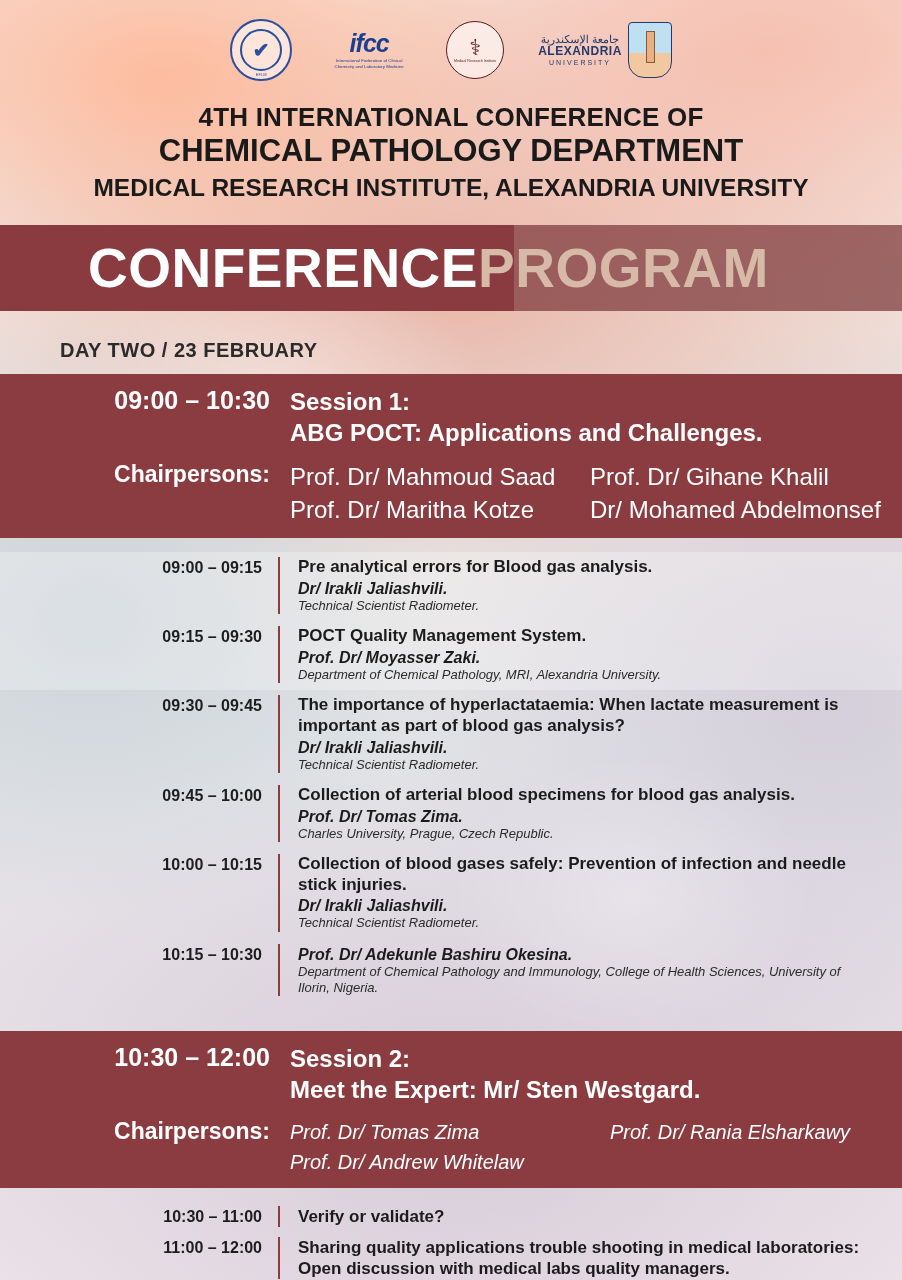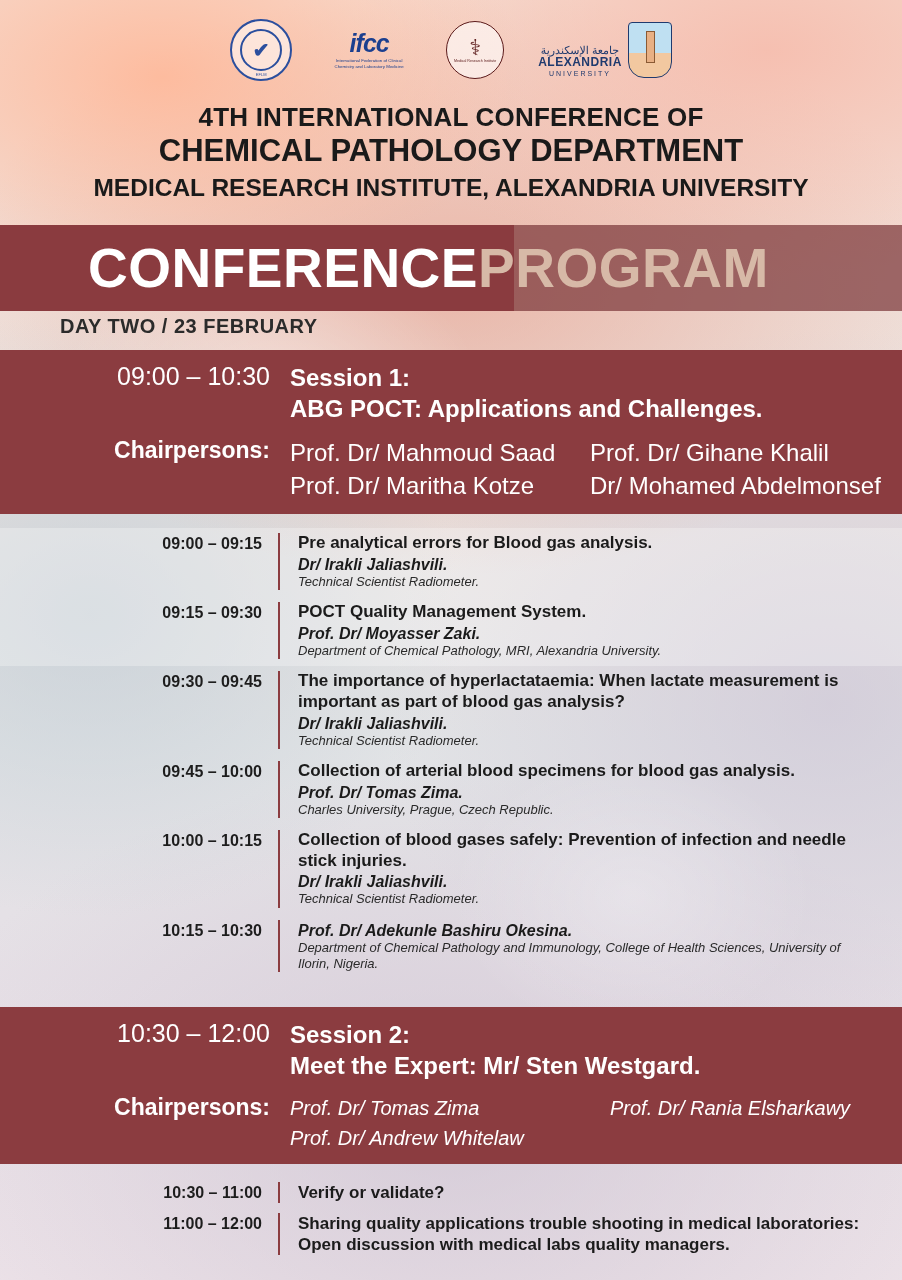--- a/index.html
+++ b/index.html
@@ -86,21 +86,21 @@
     width: 56px; height: 56px; border-radius: 50%;
     border: 1.5px solid #5b1a1a;
     background: rgba(255,255,255,0.6);
     display: flex; align-items: center; justify-content: center;
     flex-direction: column;
     color: #5b1a1a;
   }
   .logo-mri .glyph { font-size: 22px; line-height: 1; }
   .logo-mri .tiny { font-size: 3.6px; text-align: center; line-height: 1.2; padding: 0 4px;}
   .logo-alex {
-    display: flex; align-items: flex-end; gap: 6px;
+    display: flex; align-items: center; gap: 6px;
   }
   .alex-text { text-align: center; line-height: 1.15; color: #1f3a6e; }
   .alex-ar { font-size: 11px; }
   .alex-en { font-size: 12px; font-weight: bold; letter-spacing: 0.5px; }
   .alex-en2 { font-size: 7px; letter-spacing: 2px; }
   .alex-shield {
     width: 42px; height: 54px;
     background: linear-gradient(#bfe0f2 0%, #bfe0f2 55%, #f2c8a0 55%, #f2c8a0 100%);
     border: 1.5px solid #1f3a6e;
     border-radius: 4px 4px 16px 16px;
@@ -161,40 +161,40 @@
     font-size: 55px;
     font-weight: bold;
     letter-spacing: 0.5px;
     white-space: nowrap;
   }
   .banner-text .w1 { color: #ffffff; }
   .banner-text .w2 { color: #d7b9a7; text-align: center; }
 
   
   .day-line {
-    padding: 4px 0 12px 60px;
+    padding: 28px 0 12px 60px;
     font-size: 20px;
     font-weight: bold;
     color: #2b2b2b;
     letter-spacing: 0.5px;
   }
 
   
   .session-header {
     background: #8b3c40;
     color: #ffffff;
     padding: 12px 0 12px 0;
   }
   .sh-row { display: flex; }
   .sh-time {
     width: 270px;
     text-align: right;
     padding-right: 20px;
     font-size: 25px;
-    font-weight: normal;
+    font-weight: bold;
     white-space: nowrap;
   }
   .sh-title {
     flex: 1;
     font-size: 24px;
     font-weight: bold;
     line-height: 1.3;
   }
   .sh-chair-row { display: flex; margin-top: 12px; }
   .sh-chair-label {

